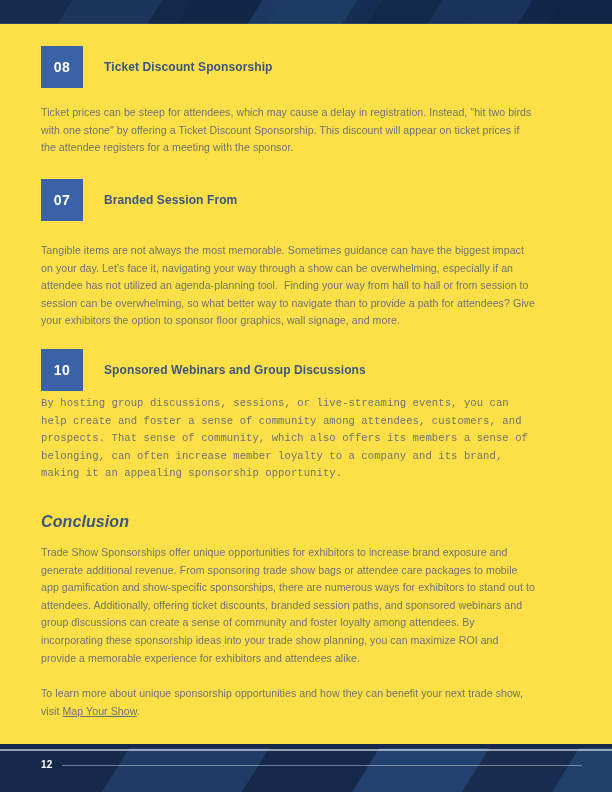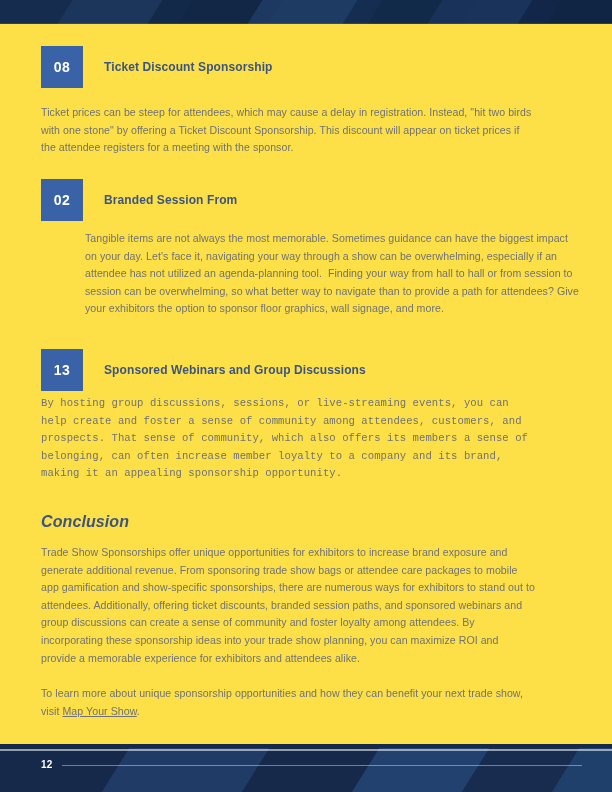--- a/index.html
+++ b/index.html
@@ -177,21 +177,21 @@
 
   .link {
     color: #6f7276;
     text-decoration: underline;
   }
 
   
   #sec08        { top: 22px; }
   #sec08-body   { top: 80px; }
   #sec09        { top: 155px; }
-  #sec09-body   { top: 206px; margin-left: 44px; }
+  #sec09-body   { top: 218px; }
   #sec10        { top: 325px; }
   #sec10-body   { top: 371px; font-family: Liberation Mono, monospace; }
   #conclusion-h { top: 489px; }
   #concl-body   { top: 520px; }
   #concl-body2  { top: 661px; }
 </style>
 </head>
 <body>
 
 <div class="page">
@@ -211,29 +211,29 @@
     <div class="section" id="sec08">
       <div class="sec-head">
         <div class="num-badge">08</div>
         <div class="sec-title">Ticket Discount Sponsorship</div>
       </div>
     </div>
     <div class="section body-text" id="sec08-body">Ticket prices can be steep for attendees, which may cause a delay in registration. Instead, "hit two birds with one stone" by offering a Ticket Discount Sponsorship. This discount will appear on ticket prices if the attendee registers for a meeting with the sponsor.</div>
 
     <div class="section" id="sec09">
       <div class="sec-head">
-        <div class="num-badge">02</div>
+        <div class="num-badge">07</div>
         <div class="sec-title">Branded Session From</div>
       </div>
     </div>
     <div class="section body-text" id="sec09-body">Tangible items are not always the most memorable. Sometimes guidance can have the biggest impact on your day. Let's face it, navigating your way through a show can be overwhelming, especially if an attendee has not utilized an agenda-planning tool.  Finding your way from hall to hall or from session to session can be overwhelming, so what better way to navigate than to provide a path for attendees? Give your exhibitors the option to sponsor floor graphics, wall signage, and more.</div>
 
     <div class="section" id="sec10">
       <div class="sec-head">
-        <div class="num-badge">13</div>
+        <div class="num-badge">10</div>
         <div class="sec-title">Sponsored Webinars and Group Discussions</div>
       </div>
     </div>
     <div class="section body-text" id="sec10-body">By hosting group discussions, sessions, or live-streaming events, you can help create and foster a sense of community among attendees, customers, and prospects. That sense of community, which also offers its members a sense of belonging, can often increase member loyalty to a company and its brand, making it an appealing sponsorship opportunity.</div>
 
     <div class="section conclusion-title" id="conclusion-h">Conclusion</div>
 
     <div class="section body-text" id="concl-body">Trade Show Sponsorships offer unique opportunities for exhibitors to increase brand exposure and generate additional revenue. From sponsoring trade show bags or attendee care packages to mobile app gamification and show-specific sponsorships, there are numerous ways for exhibitors to stand out to attendees. Additionally, offering ticket discounts, branded session paths, and sponsored webinars and group discussions can create a sense of community and foster loyalty among attendees. By incorporating these sponsorship ideas into your trade show planning, you can maximize ROI and provide a memorable experience for exhibitors and attendees alike.</div>
 
     <div class="section body-text" id="concl-body2"><span>To learn more about unique sponsorship opportunities and how they can benefit your next trade show, visit </span><a class="link" href="#">Map Your Show</a><span>.</span></div>

